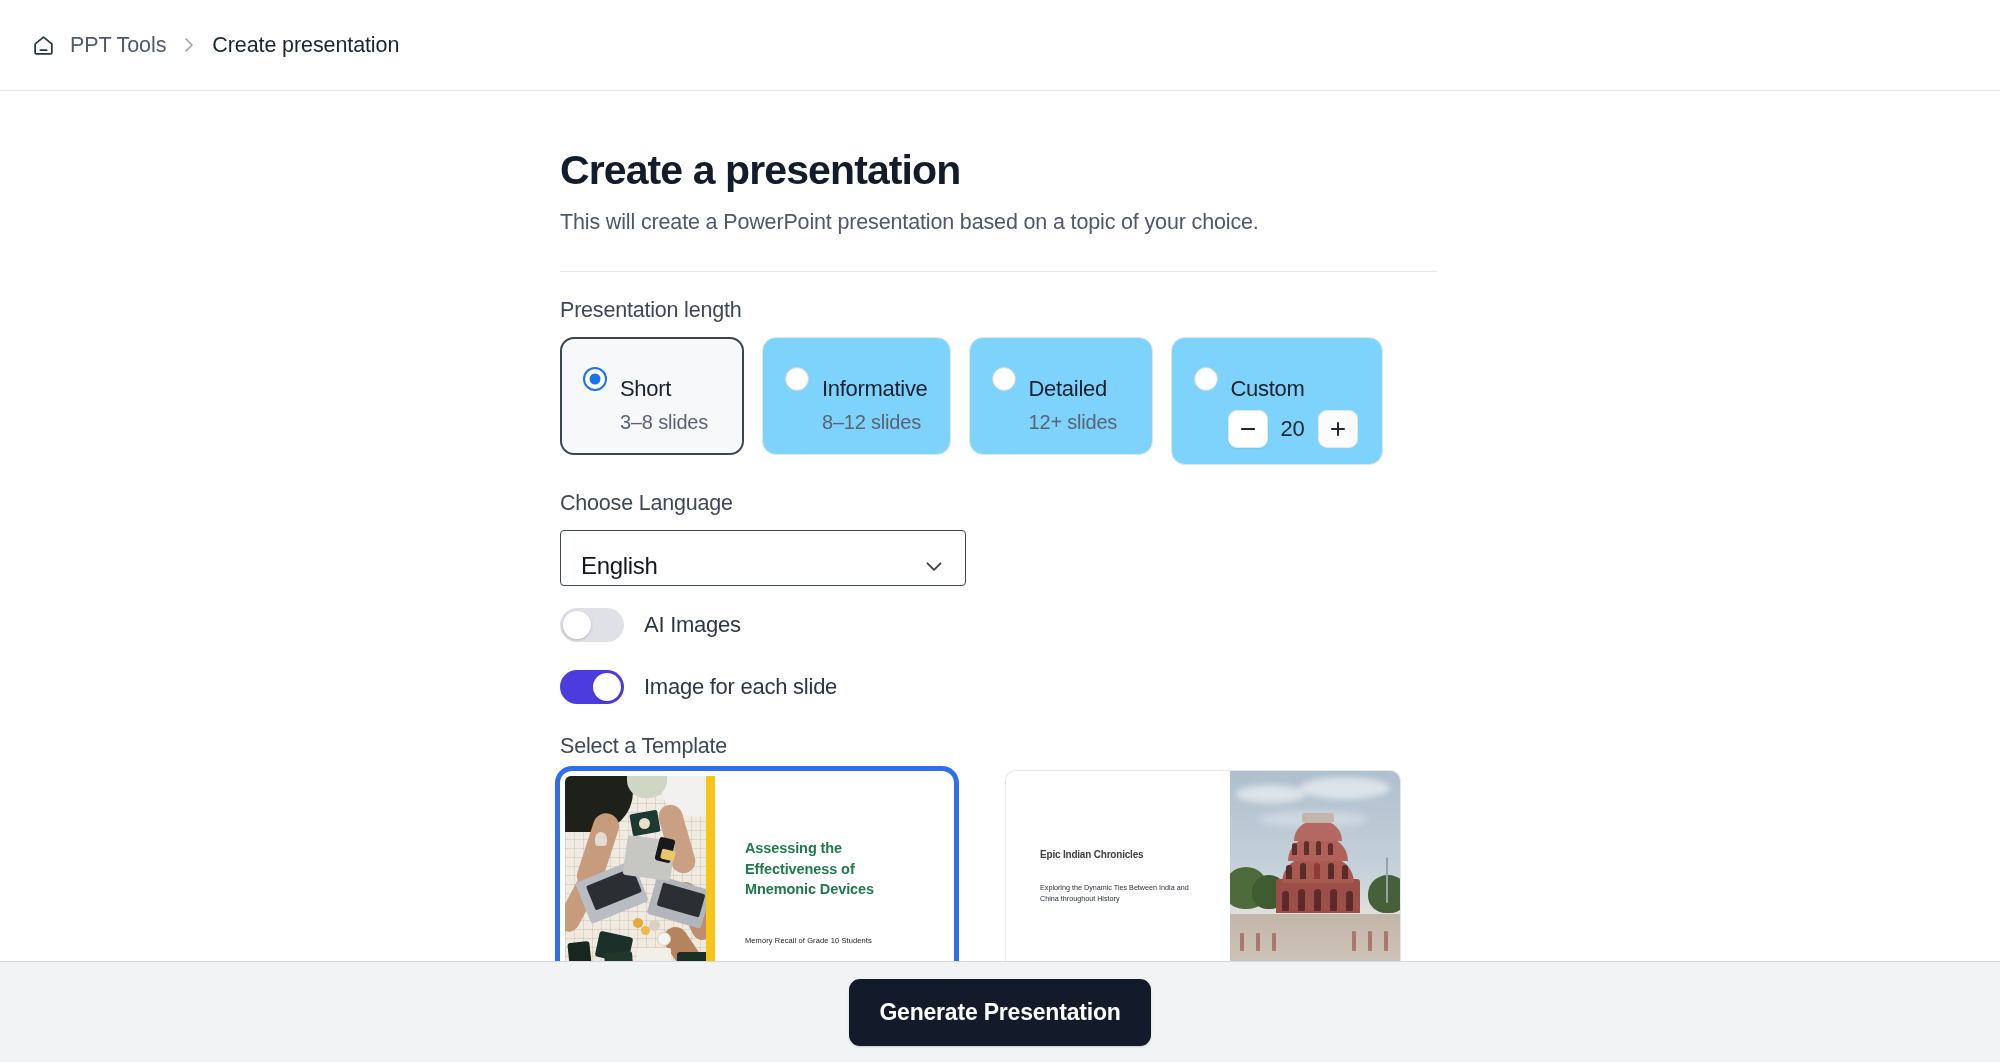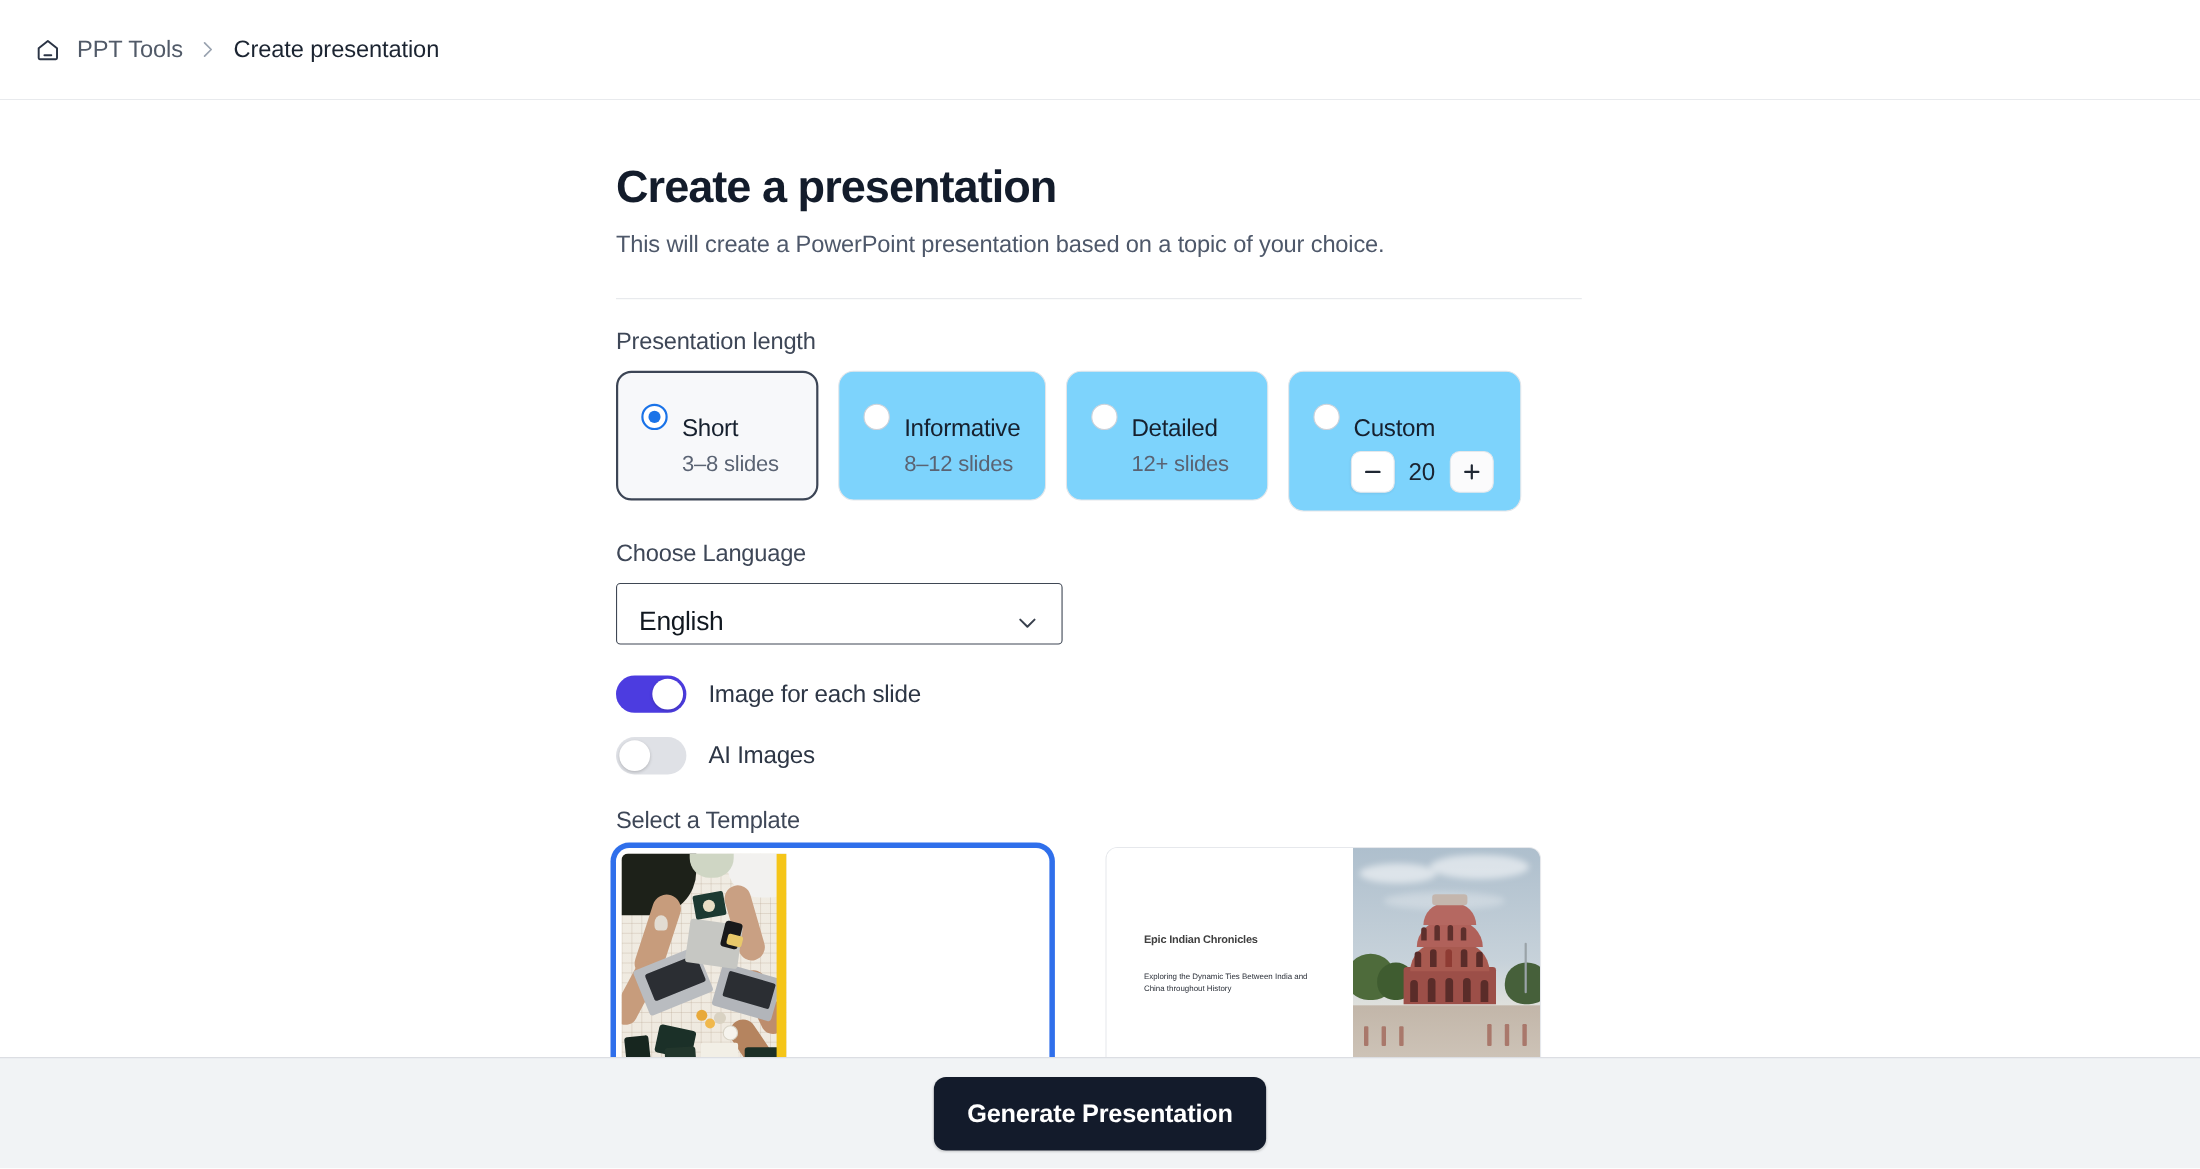--- a/index.html
+++ b/index.html
@@ -515,32 +515,32 @@
         <div class="select-box">
           <span class="select-value">English</span>
           <span class="chev">
             <svg width="26" height="26" viewBox="0 0 24 24" fill="none" stroke="currentColor" stroke-width="1.7" stroke-linecap="round" stroke-linejoin="round">
               <path d="M6 9.5l6 6 6-6"></path>
             </svg>
           </span>
         </div>
       </div>
 
+      <div class="toggle-row second">
+        <span class="switch">
+          <span class="knob"></span>
+        </span>
+        <span class="toggle-label">AI Images</span>
+      </div>
+
       <div class="toggle-row">
         <span class="switch on">
           <span class="knob"></span>
         </span>
         <span class="toggle-label">Image for each slide</span>
-      </div>
-
-      <div class="toggle-row second">
-        <span class="switch">
-          <span class="knob"></span>
-        </span>
-        <span class="toggle-label">AI Images</span>
       </div>
 
       <div class="section-label tpl-label">Select a Template</div>
 
       <div class="tpl-row">
 
         <div class="tpl-card selected">
           <div class="tpl-inner">
             <div class="tplA-photo">
               <div class="deskbg"></div>
@@ -573,20 +573,24 @@
               <div class="blob" style="left:32px;top:158px;width:34px;height:26px;background:#1b3028;border-radius:3px;transform:rotate(12deg);"></div>
               <div class="blob" style="left:40px;top:176px;width:28px;height:30px;background:#22362c;border-radius:3px;transform:rotate(-4deg);"></div>
               <div class="blob" style="left:112px;top:176px;width:32px;height:30px;background:#1c2f26;border-radius:3px;"></div>
               <div class="blob" style="left:72px;top:172px;width:34px;height:34px;background:#f2efe6;border-radius:2px;"></div>
               <div class="blob" style="left:84px;top:186px;width:14px;height:14px;border:1.4px solid #b9b2a3;border-radius:50%;background:transparent;"></div>
               <div class="blob" style="left:20px;top:196px;width:14px;height:16px;background:#e8a93a;border-radius:50% 50% 40% 40%;"></div>
               <div class="blob" style="left:92px;top:156px;width:14px;height:14px;background:#f6f4ee;border-radius:50%;border:1px solid #d8d3c6;"></div>
               <div class="blob" style="left:30px;top:56px;width:12px;height:14px;background:#e6e8e2;border-radius:50% 50% 30% 30%;opacity:.85;"></div>
               <div class="tplA-accent"></div>
             </div>
+            <div class="tplA-text">
+              <div class="tplA-title">Assessing the Effectiveness of Mnemonic Devices</div>
+              <div class="tplA-sub">Memory Recall of Grade 10 Students</div>
+            </div>
           </div>
         </div>
 
         <div class="tpl-card">
           <div class="tpl-inner">
             <div class="tplB-text">
               <div class="tplB-title">Epic Indian Chronicles</div>
               <div class="tplB-sub">Exploring the Dynamic Ties Between India and China throughout History</div>
             </div>
             <div class="tplB-photo">

